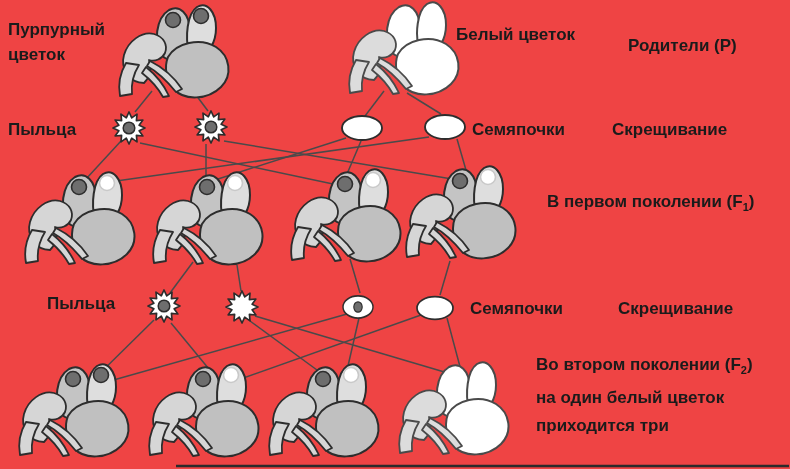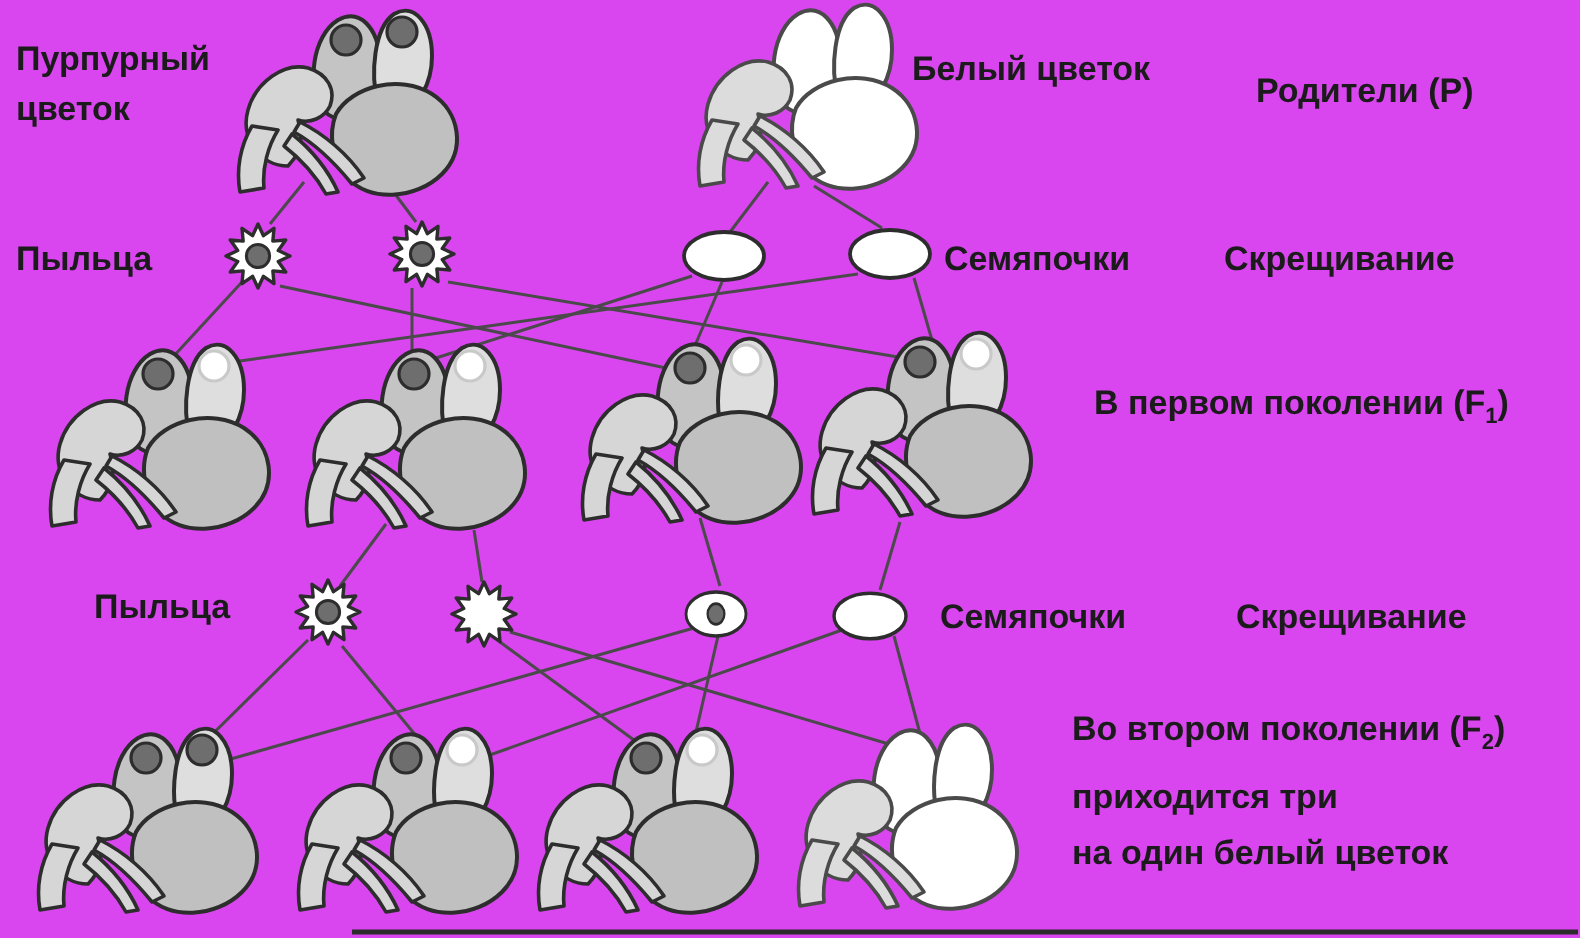--- a/index.html
+++ b/index.html
@@ -1,16 +1,16 @@
 <!DOCTYPE html>
 <html><head>
 <meta charset="utf-8">
 <style>
   html,body{margin:0;padding:0;background:#fff;}
-  .stage{position:relative;width:790px;height:469px;background:#d946ef;overflow:hidden;
+  .stage{position:relative;width:790px;height:469px;background:#ef4444;overflow:hidden;
          font-family:"Liberation Sans","DejaVu Sans",sans-serif;}
   .stage svg{position:absolute;left:0;top:0;}
   .lbl{position:absolute;color:#1b1b1b;font-size:17px;font-weight:700;line-height:25px;white-space:nowrap;}
   .caption .cap-line{white-space:nowrap;}
   .caption sub{font-size:11px;}
   .cap2 .cap-line{line-height:28px;}
 
   
   .petalL{fill:var(--pL,#c4c4c4);stroke:var(--ln,#2d2d2d);stroke-width:2;stroke-linejoin:round;}
   .petalR{fill:var(--pR,#dedede);stroke:var(--ln,#2d2d2d);stroke-width:2;stroke-linejoin:round;}
@@ -131,17 +131,17 @@
   <div class="lbl caption" style="left:547px;top:189px;">
     <div class="cap-line"><span>В первом поколении (F</span><sub>1</sub><span>)</span></div>
   </div>
 
   <div class="lbl" style="left:47px;top:291px;">Пыльца</div>
   <div class="lbl" style="left:470px;top:296px;">Семяпочки</div>
   <div class="lbl" style="left:618px;top:296px;">Скрещивание</div>
 
   <div class="lbl caption cap2" style="left:536px;top:351px;">
     <div class="cap-line"><span>Во втором поколении (F</span><sub>2</sub><span>)</span></div>
+    <div class="cap-line">на один белый цветок</div>
     <div class="cap-line">приходится три</div>
-    <div class="cap-line">на один белый цветок</div>
   </div>
 
 </div>
 
 </body></html>

